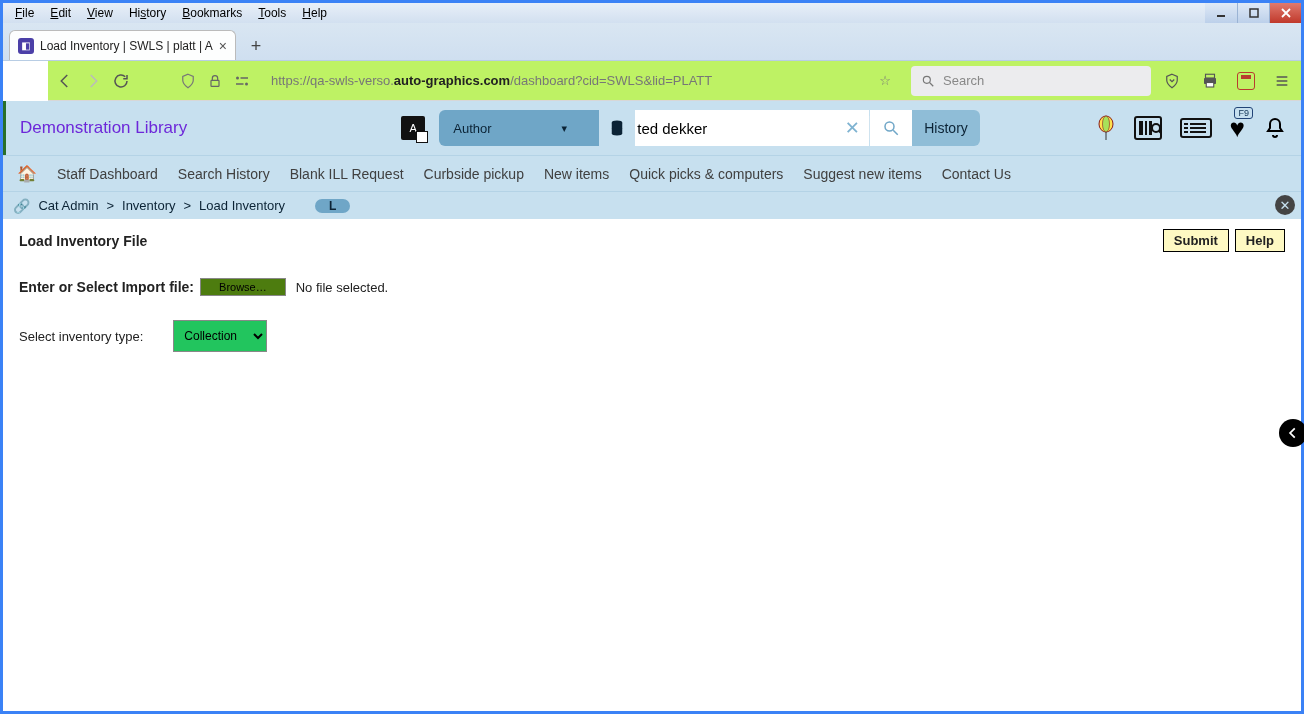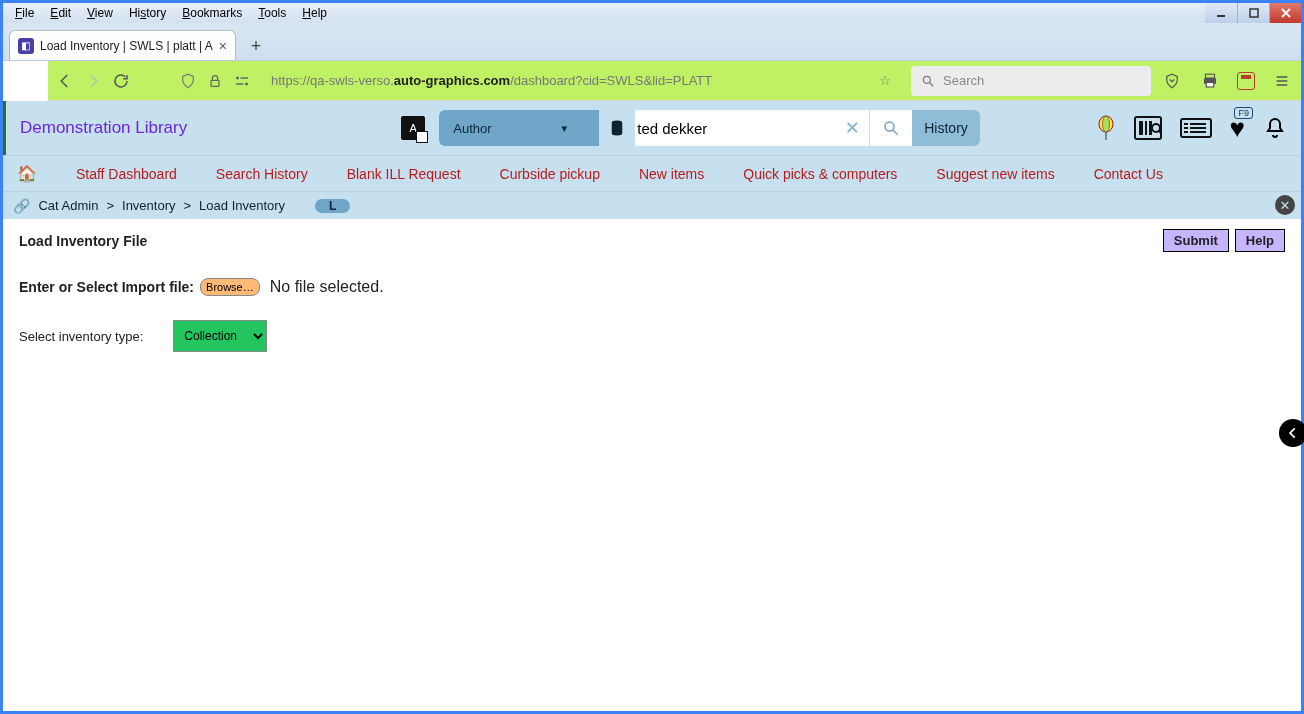--- a/index.html
+++ b/index.html
@@ -57,45 +57,45 @@
   .hdrright { margin-left:auto; display:flex; align-items:center; gap:18px;}
   .balloon { width:20px; height:26px; }
   .scanicon { width:28px; height:24px;}
   .listicon { width:32px; height:20px; display:flex; align-items:center; justify-content:center;}
   .heart { position:relative; font-size:26px; color:#000;}
   .heart .badge{ position:absolute; top:-6px; right:-8px; background:#c7e0ef; border:1px solid #247; color:#135; font-size:9px; padding:0 3px; border-radius:3px;}
 
   
   .navrow { background:#c7e0ef; height:36px; display:flex; align-items:center; padding:0 14px; gap:20px; font-size:14px; color:#0b2335; border-top:1px solid #b4d3e6;}
   .navrow .home { font-size:16px; color:#000;}
-  .navrow a { color:#b91c1c; cursor:pointer;margin-left:19px;}
+  .navrow a { color:#404040; cursor:pointer;}
   .navrow .accountbox { margin-left:auto; display:flex; align-items:stretch; gap:16px;}
   .accountbox .sep{ width:1px; background:#9bc3da; margin:4px 0;}
   .accountbox .acct { display:flex; flex-direction:column; line-height:1.1; padding:0 6px;}
   .accountbox .acct .hello{ font-size:11px;}
   .accountbox .acct .ya{ font-size:15px;}
   .accountbox .logout{ display:flex; align-items:center; padding:0 6px;}
 
   
   .bcrow { background:#c7e0ef; height:28px; display:flex; align-items:center; padding:0 10px; gap:8px; font-size:13px; color:#0b2335; border-top:1px solid #b4d3e6; position:relative;}
   .bcrow .chain{ color:#333; font-size:14px;}
   .bcrow .badgeL{ background:#6fa6c7; border-radius:10px; padding:0 14px; font-size:12px; font-weight:bold; color:#0b2335;}
   .bcrow .closecir{ position:absolute; right:6px; top:3px; width:20px;height:20px; background:#444; border-radius:50%; color:#c7e0ef; display:flex;align-items:center;justify-content:center; font-size:13px; cursor:pointer;}
 
   
   .content { flex:1; background:#fff; position:relative; padding:10px 16px;}
   .toprow { display:flex; align-items:center;}
   .toprow h3 { font-size:14px; font-weight:bold;}
   .toprow .btns { margin-left:auto; display:flex; gap:6px;}
-  .btnbox { background:#c4b5fd; border:1.5px solid #000; padding:3px 10px; font-size:13px; font-weight:bold; cursor:pointer;}
+  .btnbox { background:#fef9c3; border:1.5px solid #000; padding:3px 10px; font-size:13px; font-weight:bold; cursor:pointer;}
   .step { margin-top:22px; font-size:14px; font-weight:bold;}
   .row { margin-top:26px; display:flex; align-items:center; gap:6px;}
   .row label { font-size:14px; font-weight:bold;}
-  .browse { border:1px solid #888; background:#fdba74; font-size:11px; padding:2px 5px; border-radius:8px; cursor:pointer;}
-  .nofile { font-size:16px; color:#222; margin-left:4px;}
+  .browse { border:1px solid #888; background:#4d7c0f; font-size:11px; padding:2px 18px; border-radius:0; cursor:pointer;}
+  .nofile { font-size:13px; color:#222; margin-left:4px;}
   .row2 { margin-top:24px; display:flex; align-items:center; gap:30px;}
   .selbox { border:1px solid #888; background:#22c55e; font-size:12px; padding:7px 6px; width:94px;}
 
   .drawer { position:absolute; right:0; top:200px; width:28px; height:28px; background:#000; border-radius:50%; color:#fff; display:flex; align-items:center; justify-content:center; font-size:16px; cursor:pointer; transform:translateX(6px);}
 
   svg { display:block; }
 </style>
 </head>
 <body>
 

